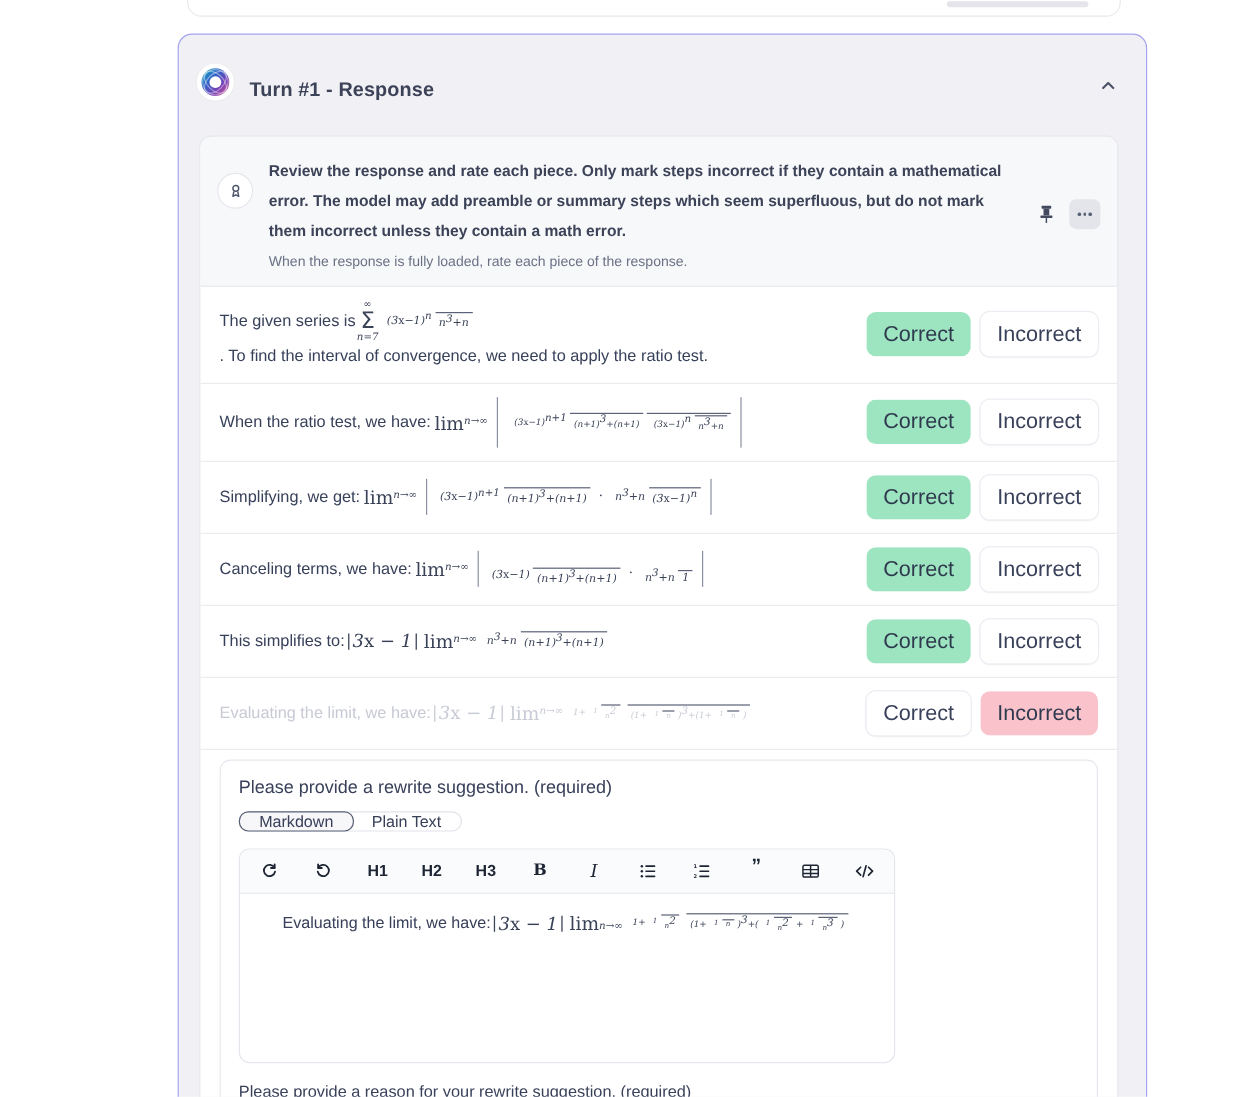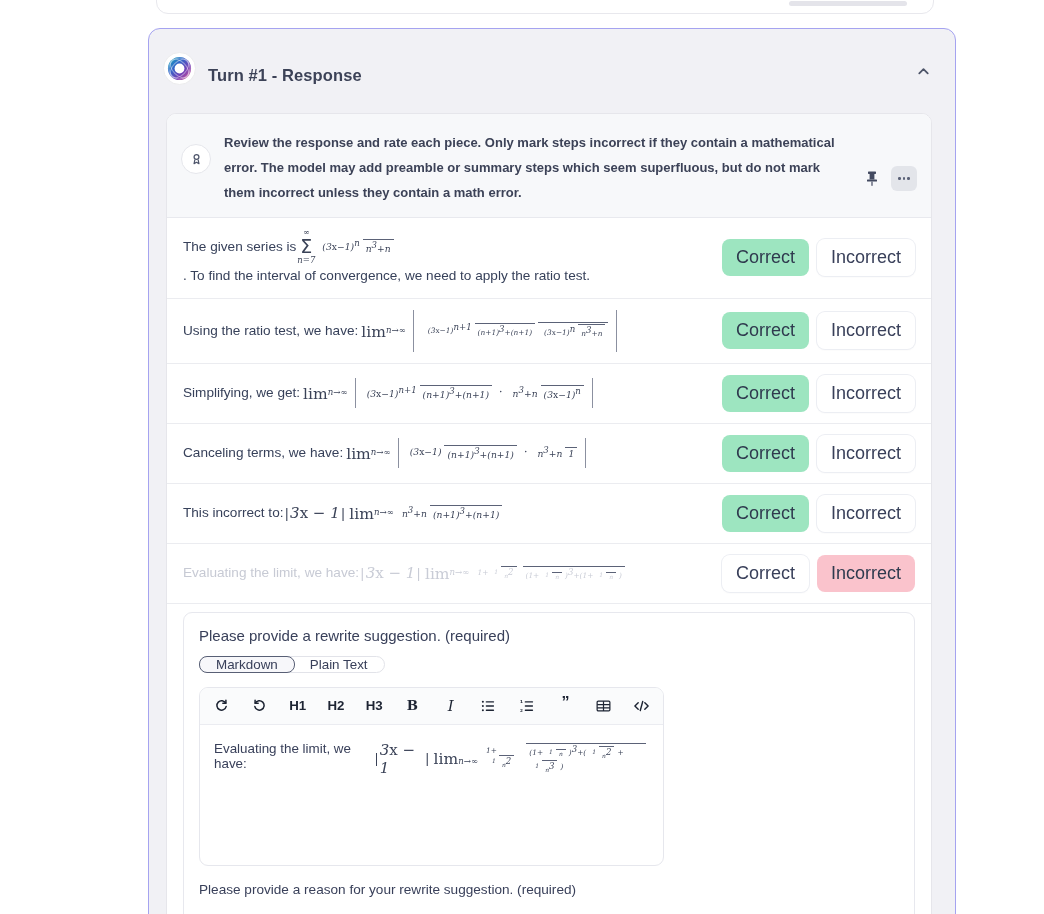--- a/index.html
+++ b/index.html
@@ -261,21 +261,21 @@
   }
   .seg-item.active {
     background: #f7f7fa;
     border: 1px solid #585f75;
     margin: -1px;
   }
   .editor {
     border: 1px solid #e6e7ed;
     border-radius: 9px;
     overflow: hidden;
-    width: 465px;
+    width: 547px;
   }
   .editor-toolbar {
     display: flex;
     align-items: center;
     height: 37px;
     background: #fafbfc;
     border-bottom: 1px solid #ebecf1;
     padding: 0 2px;
   }
   .tb-btn {
@@ -342,20 +342,21 @@
 
     <div class="instruction">
       <div class="instr-avatar">
         <svg width="15" height="15" viewBox="0 0 16 16" fill="none" stroke="#4e556b" stroke-width="1.3">
           <circle cx="8" cy="5.3" r="2.6"></circle>
           <path d="M6.3 8.1 L5.4 12.4 L8 11 L10.6 12.4 L9.7 8.1" stroke-linejoin="round"></path>
         </svg>
       </div>
       <div class="instr-texts">
         <div class="instr-main">Review the response and rate each piece. Only mark steps incorrect if they contain a mathematical error. The model may add preamble or summary steps which seem superfluous, but do not mark them incorrect unless they contain a math error.</div>
+        <div class="instr-sub">When the response is fully loaded, rate each piece of the response.</div>
       </div>
       <div class="instr-actions">
         <div class="pin-btn">
           <svg width="14" height="17" viewBox="0 0 14 17" fill="#434a60">
             <rect x="3" y="1.5" width="8" height="2.4" rx="0.6"></rect>
             <rect x="4.6" y="3.9" width="4.8" height="5.6"></rect>
             <rect x="2" y="9.5" width="10" height="2.1" rx="0.6"></rect>
             <rect x="6.4" y="11.6" width="1.2" height="4.2"></rect>
           </svg>
         </div>
@@ -384,21 +385,21 @@
         <span>. To find the interval of convergence, we need to apply the ratio test.</span>
       </div>
       <div class="rating">
         <button class="rate-btn sel-correct">Correct</button>
         <button class="rate-btn">Incorrect</button>
       </div>
     </div>
 
     <div class="step-row tall">
       <div class="step-text">
-        <span>Using the ratio test, we have: </span>
+        <span>When the ratio test, we have: </span>
         <span class="math">
           <span class="limblk">
               <span class="lw">lim</span>
               <span class="ls">n→∞</span>
             </span>
           <span style="display:inline-flex;align-items:stretch;height:42px;">
             <span class="bar"></span>
             <span class="frac xsmall" style="align-self:center;">
               <span class="num">
                 <span class="frac xsmall" style="margin:0;">
@@ -457,21 +458,21 @@
     <div class="step-row">
       <div class="step-text">
         <span>Canceling terms, we have: </span>
         <span class="math">
           <span class="limblk">
               <span class="lw">lim</span>
               <span class="ls">n→∞</span>
             </span>
           <span style="display:inline-flex;align-items:stretch;height:30px;">
             <span class="bar"></span>
-            <span style="display:inline-flex;align-items:center;">
+            <span style="display:inline-flex;align-items:flex-end;">
               <span class="frac small">
                 <span class="num">(3<span class="rm">x</span>−1)</span>
                 <span class="den">(n+1)<sup class="pw">3</sup>+(n+1)</span>
               </span>
               <span class="op" style="font-size:11px;margin:0 4px;">·</span>
               <span class="frac small">
                 <span class="num">n<sup class="pw">3</sup>+n</span>
                 <span class="den">1</span>
               </span>
             </span>
@@ -480,21 +481,21 @@
         </span>
       </div>
       <div class="rating">
         <button class="rate-btn sel-correct">Correct</button>
         <button class="rate-btn">Incorrect</button>
       </div>
     </div>
 
     <div class="step-row">
       <div class="step-text">
-        <span>This incorrect to: </span>
+        <span>This simplifies to: </span>
         <span class="math">
           <span class="absbar">|</span>
             <span style="font-size:15px;">3<span class="rm">x</span> − 1</span>
             <span class="absbar">|</span>
           <span class="limblk">
               <span class="lw">lim</span>
               <span class="ls">n→∞</span>
             </span>
           <span class="frac small">
             <span class="num">n<sup class="pw">3</sup>+n</span>

